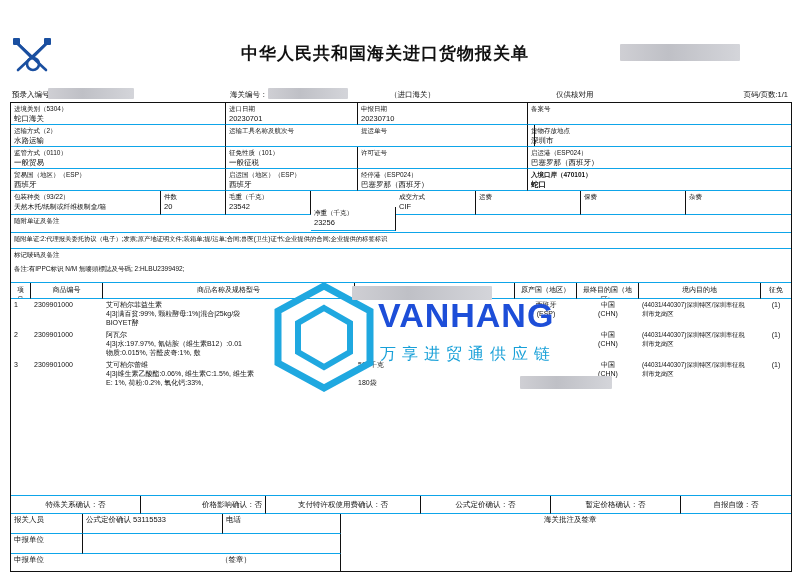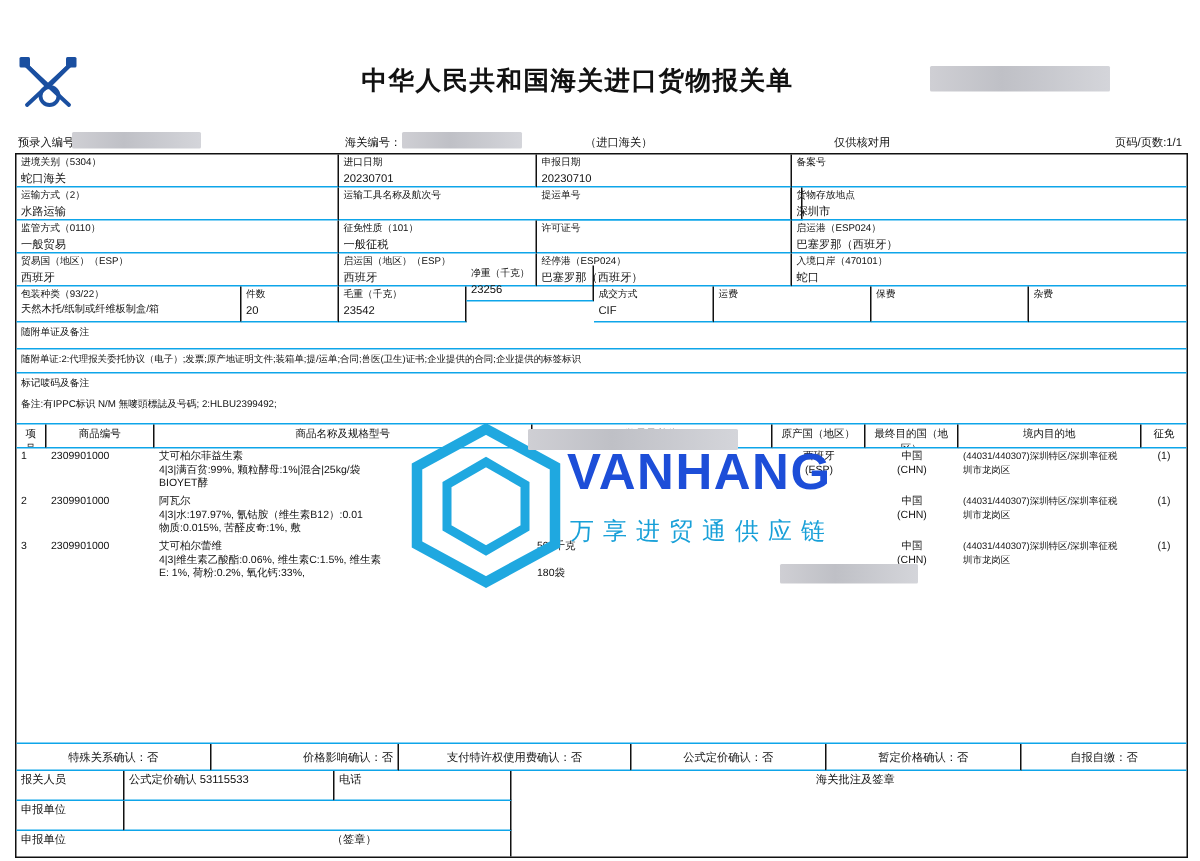--- a/index.html
+++ b/index.html
@@ -153,38 +153,38 @@
       <span class="val">西班牙</span>
     </div>
     <div class="cell br bb twoline" style="left:215px;top:66px;width:132px;height:22px;">
       <span class="lbl">启运国（地区）（ESP）</span>
       <span class="val">西班牙</span>
     </div>
     <div class="cell br bb twoline" style="left:347px;top:66px;width:170px;height:22px;">
       <span class="lbl">经停港（ESP024）</span>
       <span class="val">巴塞罗那（西班牙）</span>
     </div>
-    <div class="cell bb twoline" style="left:517px;top:66px;width:263px;height:22px;">
+    <div class="cell bb twoline" style="left:517px;top:66px;width:263px;height:22px;font-weight:bold;">
       <span class="lbl">入境口岸（470101）</span>
       <span class="val">蛇口</span>
     </div>
 
     <div class="cell br bb twoline" style="left:0;top:88px;width:150px;height:24px;">
       <span class="lbl">包装种类（93/22）</span>
       <span class="val" style="font-size:6.8px;">天然木托/纸制或纤维板制盒/箱</span>
     </div>
     <div class="cell br bb twoline" style="left:150px;top:88px;width:65px;height:24px;">
       <span class="lbl">件数</span>
       <span class="val">20</span>
     </div>
     <div class="cell br bb twoline" style="left:215px;top:88px;width:85px;height:24px;">
       <span class="lbl">毛重（千克）</span>
       <span class="val">23542</span>
     </div>
-    <div class="cell br bb twoline" style="left:300px;top:74px;width:85px;height:24px;">
+    <div class="cell br bb twoline" style="left:300px;top:104px;width:85px;height:24px;">
       <span class="lbl">净重（千克）</span>
       <span class="val">23256</span>
     </div>
     <div class="cell br bb twoline" style="left:385px;top:88px;width:80px;height:24px;">
       <span class="lbl">成交方式</span>
       <span class="val">CIF</span>
     </div>
     <div class="cell br bb twoline" style="left:465px;top:88px;width:105px;height:24px;">
       <span class="lbl">运费</span>
       <span class="val"></span>

